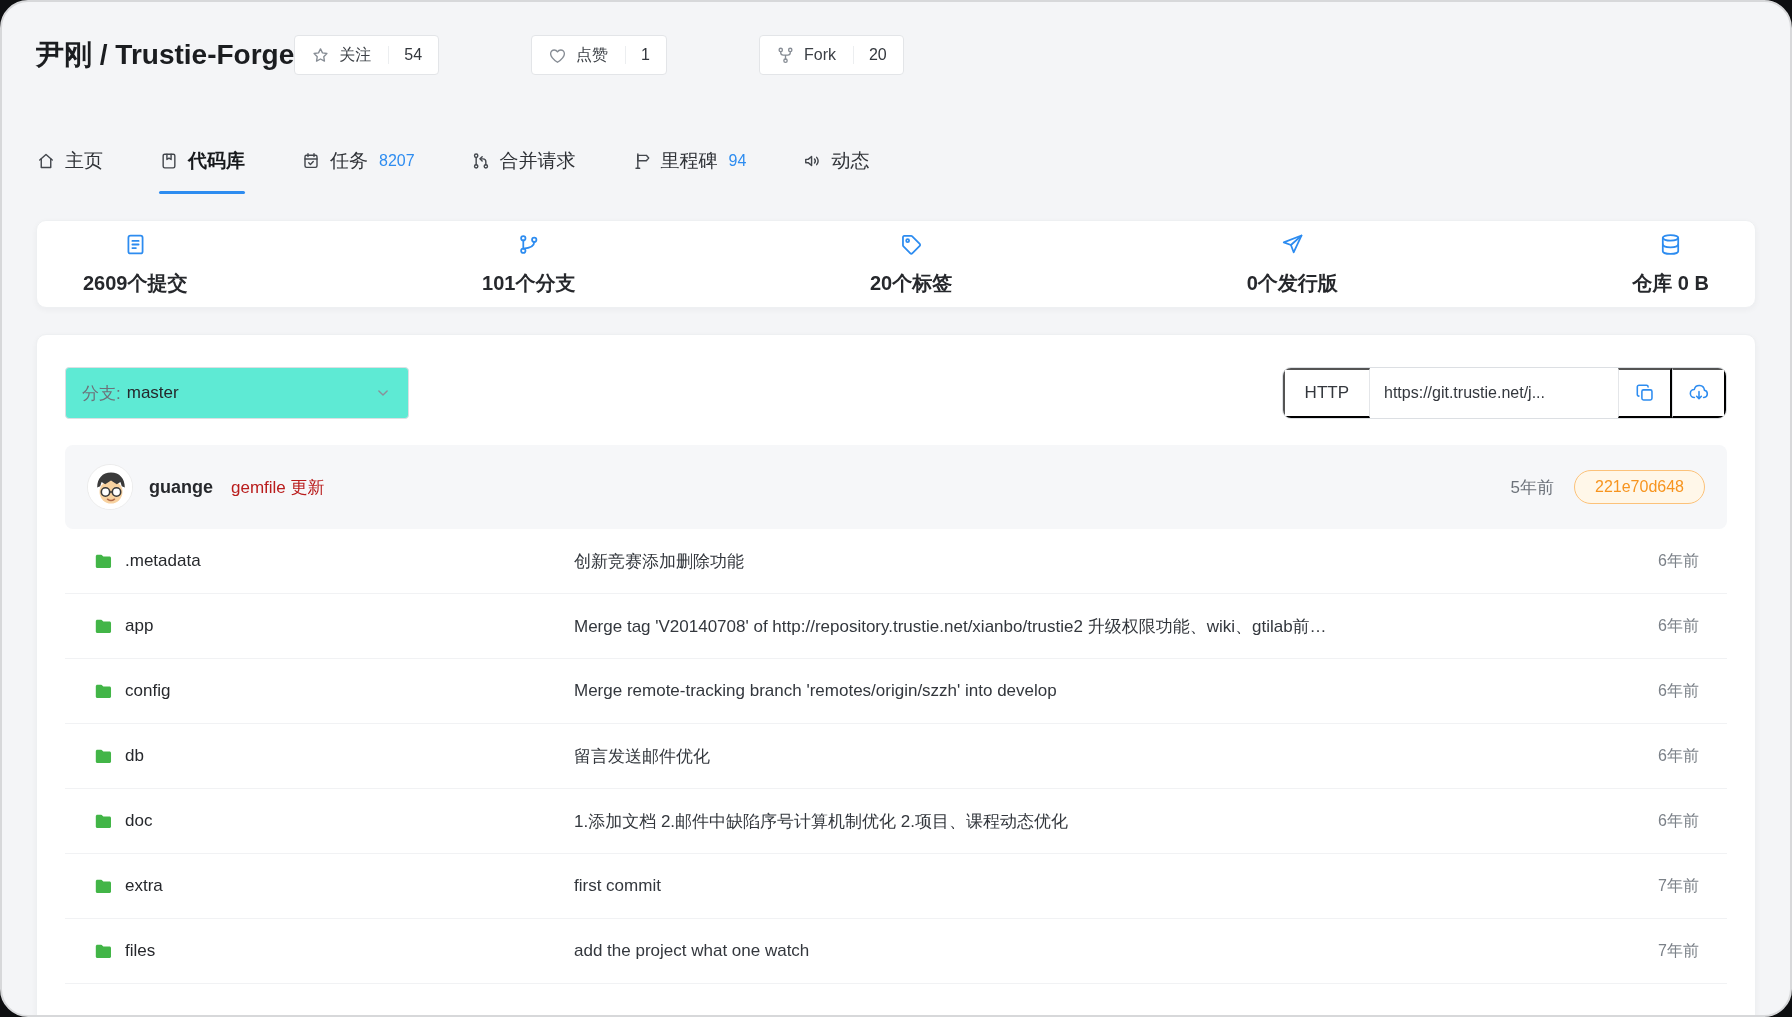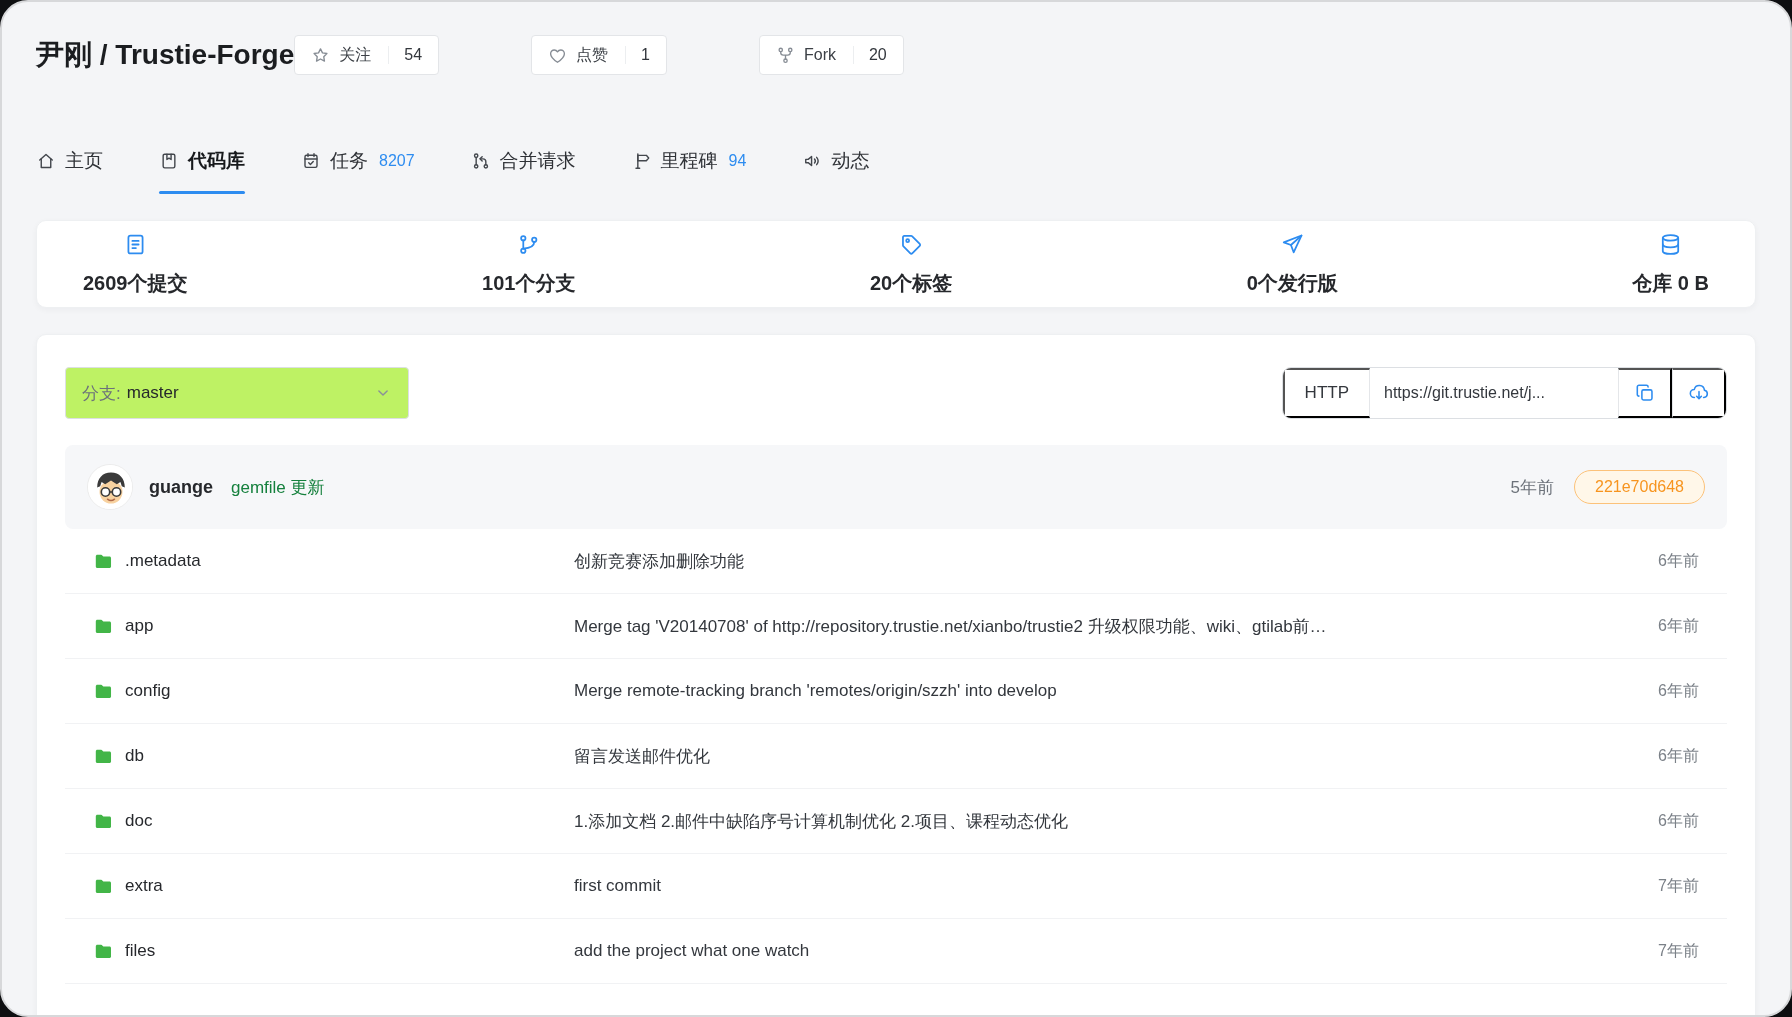--- a/index.html
+++ b/index.html
@@ -45,36 +45,36 @@
   .stat .ic { width: 25px; height: 25px; color: #2d8cf0; }
   
   .main {
     margin: 26px 34px 0; background: #fff; border: 1px solid #eef0f2;
     border-radius: 10px 10px 0 0; padding: 32px 28px 80px;
     box-shadow: 0 2px 6px rgba(31,35,41,.04);
   }
   .toolbar { display: flex; justify-content: space-between; align-items: center; }
   .branch-select {
     width: 344px; height: 52px; border: 1px solid #dcdfe3; border-radius: 4px;
-    background: #bef264; display: flex; align-items: center; padding: 0 16px;
+    background: #5eead4; display: flex; align-items: center; padding: 0 16px;
     font-size: 17px; cursor: pointer;
   }
   .branch-select .lbl { color: #6c727a; }
   .branch-select .val { color: #26282c; margin-left: 6px; }
   .branch-select .chev { margin-left: auto; color: #8a9099; width: 18px; height: 18px; }
   .clone { display: flex; align-items: stretch; height: 52px; border: 1px solid #dcdfe3; border-radius: 9px; overflow: hidden; background: #fff; }
   .clone .proto { display: flex; align-items: center; padding: 0 20px; font-size: 17px; color: #33373d; border-right: 1px solid #e4e6e9; cursor: pointer; background: #fff; }
   .clone input { border: 0; outline: 0; width: 248px; padding: 0 14px; font-size: 16px; color: #33373d; font-family: inherit; }
   .clone .icbtn { display: flex; align-items: center; justify-content: center; width: 54px; border-left: 1px solid #e4e6e9; color: #2d8cf0; cursor: pointer; background: #fff; }
   .clone .icbtn .ic { width: 22px; height: 22px; }
   
   .commit-bar { margin-top: 26px; height: 84px; background: #f6f7f9; border-radius: 8px; display: flex; align-items: center; padding: 0 22px; }
   .avatar { width: 46px; height: 46px; border-radius: 50%; overflow: hidden; flex: 0 0 46px; background: #fff; border: 1px solid #ececec; cursor: pointer; }
   .commit-author { font-size: 18px; font-weight: 700; color: #26282c; margin-left: 16px; cursor: pointer; }
-  .commit-msg { font-size: 17px; color: #15803d; margin-left: 18px; cursor: pointer; }
+  .commit-msg { font-size: 17px; color: #b91c1c; margin-left: 18px; cursor: pointer; }
   .commit-right { margin-left: auto; display: flex; align-items: center; gap: 20px; }
   .commit-time { font-size: 17px; color: #6c727a; }
   .hash-pill { font-size: 16px; color: #f7941e; background: #fff7e9; border: 1px solid #fcc27a; border-radius: 18px; padding: 7px 20px; cursor: pointer; }
   
   .frow { display: flex; align-items: center; height: 65px; border-bottom: 1px solid #f1f2f4; padding: 0 28px; cursor: pointer; background: #fff; }
   .fname { flex: 0 0 481px; display: flex; align-items: center; gap: 11px; font-size: 17px; color: #26282c; }
   .fname .ic { width: 21px; height: 21px; color: #42b547; }
   .fmsg { flex: 1; font-size: 17px; color: #33373d; white-space: nowrap; overflow: hidden; text-overflow: ellipsis; padding-right: 30px; }
   .ftime { font-size: 16px; color: #7b8188; flex: 0 0 auto; }
   svg { display: block; }

